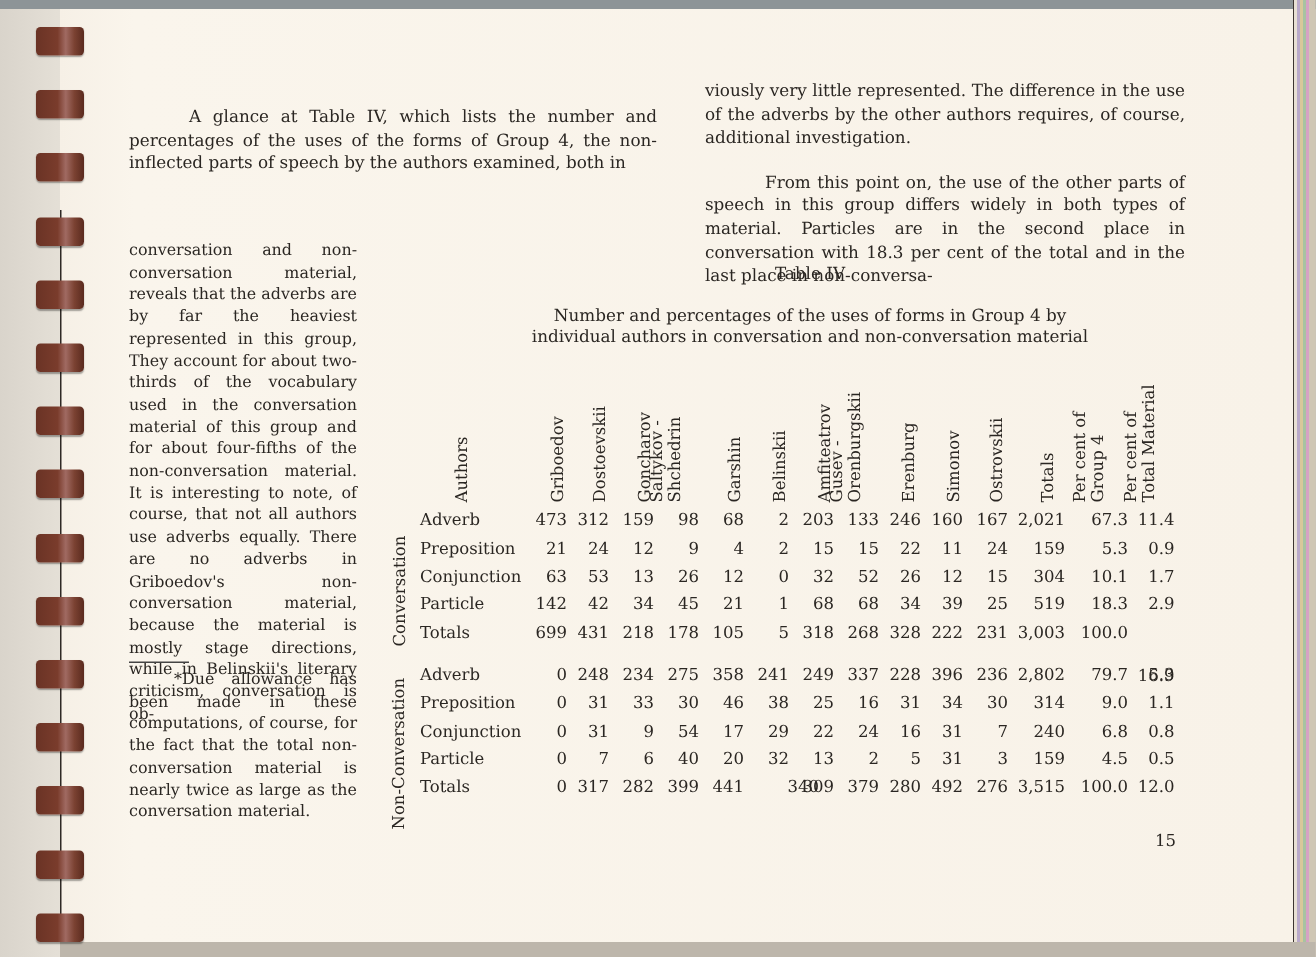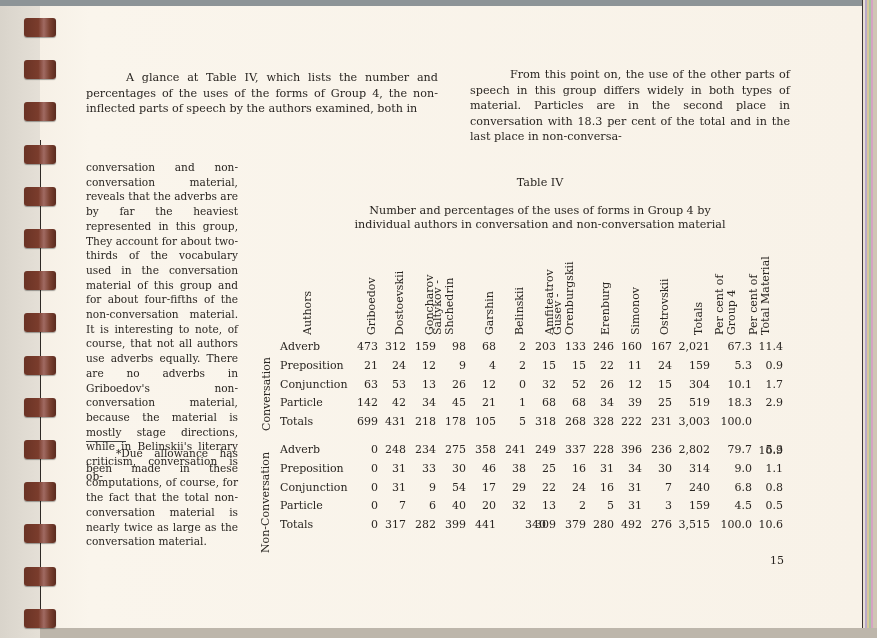--- a/index.html
+++ b/index.html
@@ -81,20 +81,21 @@
 <div class="txt narrow">
   <p>conversation and non-conversation material, reveals that the adverbs are by far the heaviest represented in this group, They account for about two-thirds of the vocabulary used in the conversation material of this group and for about four-fifths of the non-conversation material. It is interesting to note, of course, that not all authors use adverbs equally. There are no adverbs in Griboedov's non-conversation material, because the material is mostly stage directions, while in Belinskii's literary criticism, conversation is ob-</p>
 </div>
 
 <div class="fn-rule"></div>
 <div class="txt footnote">
   <p class="indent" style="text-indent:30px">*Due allowance has been made in these computations, of course, for the fact that the total non-conversation material is nearly twice as large as the conversation material.</p>
 </div>
 
 <div class="txt col-right-top">
+  <p>viously very little represented. The difference in the use of the adverbs by the other authors requires, of course, additional investigation.</p>
   <p class="indent" style="margin-top:14px">From this point on, the use of the other parts of speech in this group differs widely in both types of material. Particles are in the second place in conversation with 18.3 per cent of the total and in the last place in non-conversa-</p>
 </div>
 
 <div class="table-title">Table IV</div>
 <div class="table-caption">Number and percentages of the uses of forms in Group 4 by individual authors in conversation and non-conversation material</div>
 
 <div class="hdr" style="left:314px">
   <span>Authors</span>
 </div>
 <div id="col-headers">
@@ -286,16 +287,16 @@
     <div class="cell" style="top: 518.2px; left: 426px;">399</div>
     <div class="cell" style="top: 518.2px; left: 456px;">441</div>
     <div class="cell" style="top: 518.2px; left: 465px; padding-left: 41px;">340</div>
     <div class="cell" style="top: 518.2px; left: 516px;">309</div>
     <div class="cell" style="top: 518.2px; left: 546px;">379</div>
     <div class="cell" style="top: 518.2px; left: 574px;">280</div>
     <div class="cell" style="top: 518.2px; left: 602px;">492</div>
     <div class="cell" style="top: 518.2px; left: 632px;">276</div>
     <div class="cell" style="top: 518.2px; left: 670px;">3,515</div>
     <div class="cell" style="top: 518.2px; left: 712px;">100.0</div>
-    <div class="cell" style="top: 518.2px; left: 743px;">10.6</div>
+    <div class="cell" style="top: 518.2px; left: 743px;">12.0</div>
   </div>
 
 <div class="page-num">15</div>
 
 </body></html>

